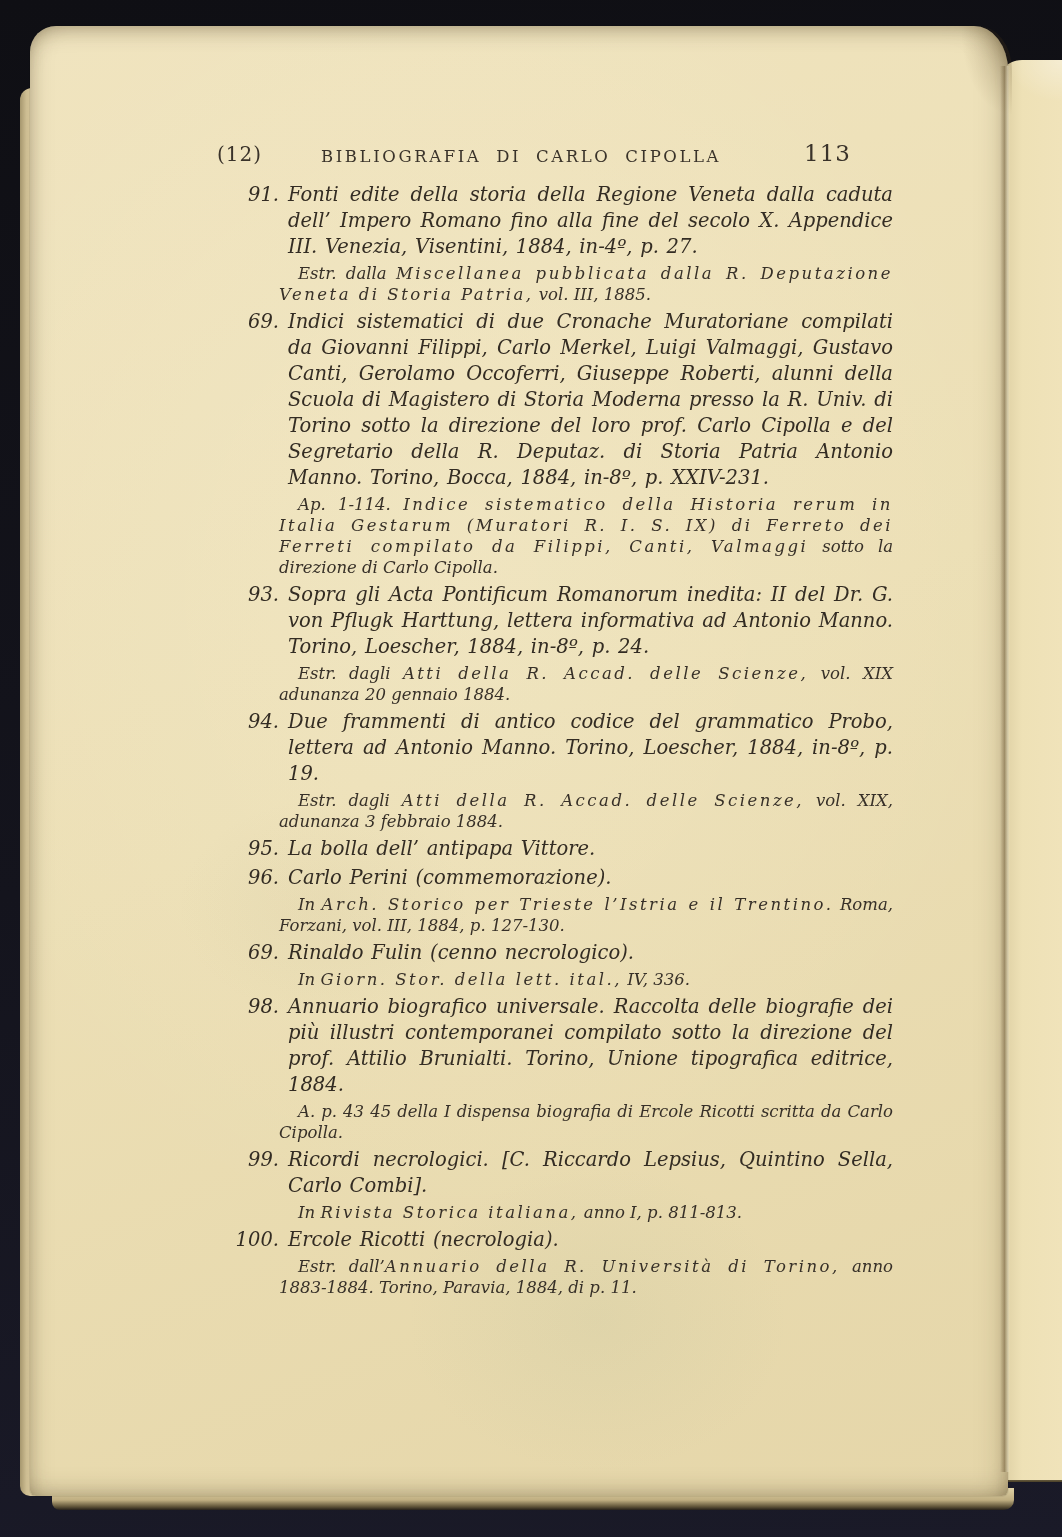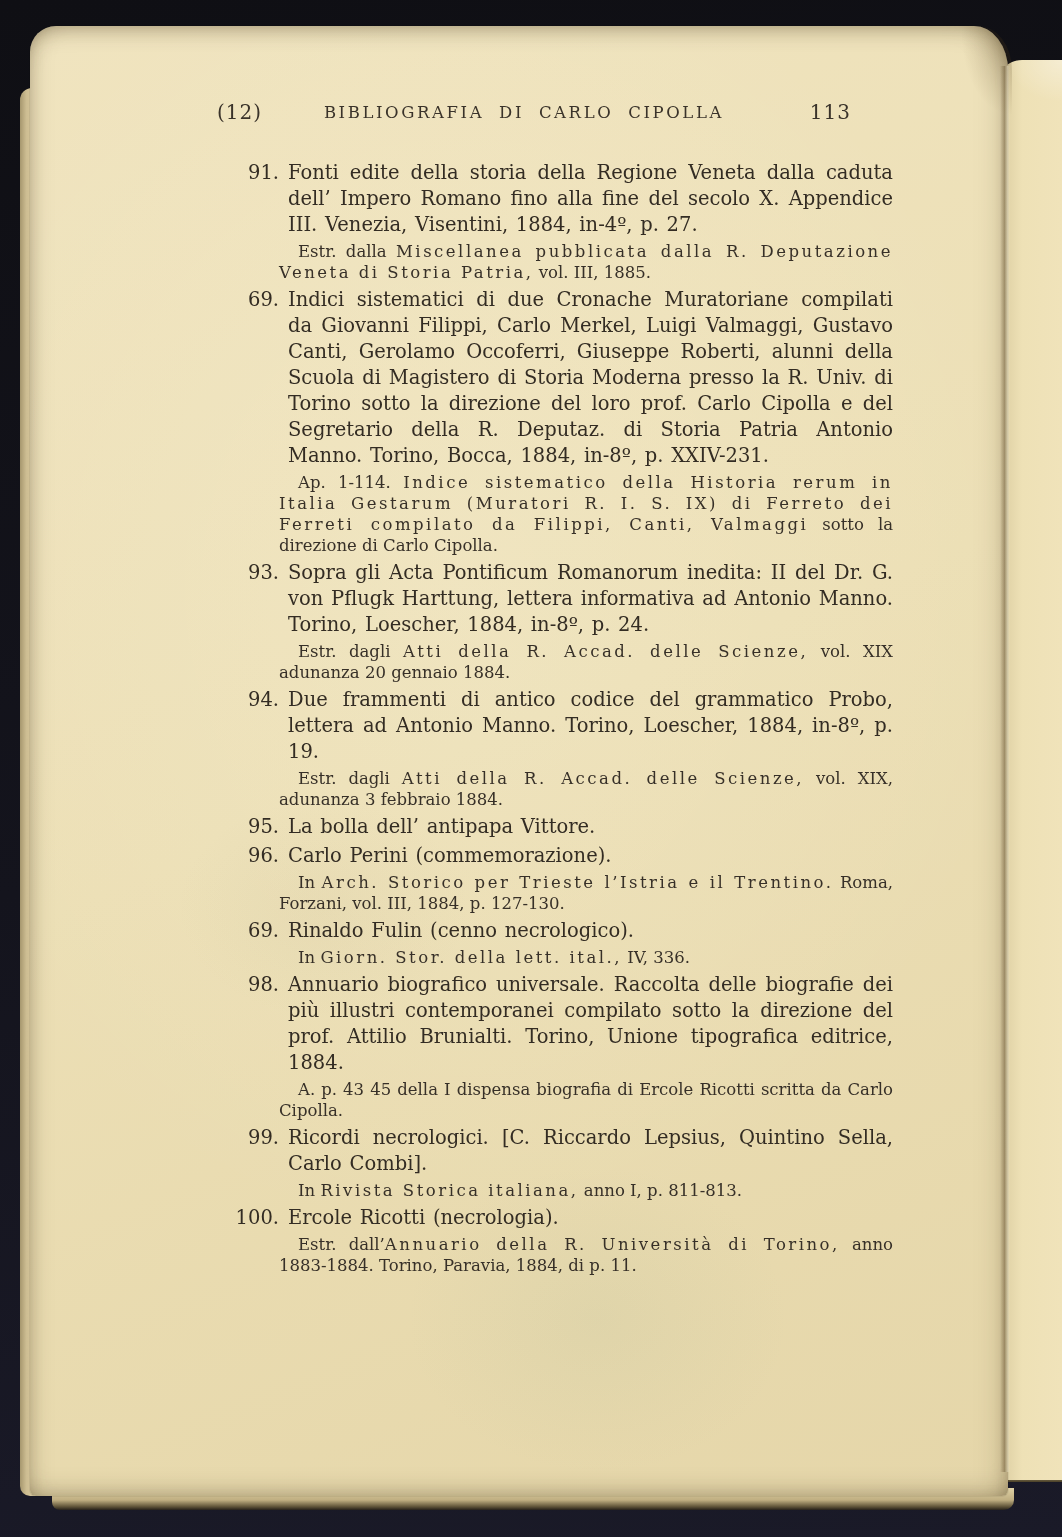--- a/index.html
+++ b/index.html
@@ -61,28 +61,28 @@
     border-radius:0 34px 0 0 / 0 44px 0 0;
   }
   .crease{
     position:absolute;left:1000px;top:66px;width:10px;height:1406px;
     background:linear-gradient(90deg,rgba(0,0,0,0) 0%,rgba(92,72,38,.38) 45%,rgba(255,250,230,.28) 75%,rgba(0,0,0,0) 100%);
   }
 
   
   .content{position:absolute;left:215px;top:0;width:648px;color:#332c23;}
   .pageheader{
-    margin-top:74px;display:flex;justify-content:space-between;align-items:center;
+    margin-top:114px;display:flex;justify-content:space-between;align-items:flex-end;
     color:#3a332a;
   }
   .pageheader .hl{font-size:20px;margin-left:-28px;letter-spacing:1px;}
   .pageheader .ht{font-size:16.5px;font-weight:normal;letter-spacing:2.6px;word-spacing:7px;transform:translateX(-12px);}
-  .pageheader .hr{font-size:20px;margin-right:42px;letter-spacing:1px;}
+  .pageheader .hr{font-size:23px;margin-right:42px;letter-spacing:1px;}
 
-  .entries{margin-top:36px;}
+  .entries{margin-top:16px;font-style:italic;}
   .entry{position:relative;padding-left:43px;margin-bottom:3px;}
   .num{
     position:absolute;left:-14px;top:0;width:48px;text-align:right;
     font-size:19.5px;line-height:26px;
   }
   .ebody{font-size:19.5px;line-height:26px;text-align:justify;word-spacing:1.5px;}
   .enote{
     font-size:16.5px;line-height:21px;text-align:justify;
     margin:3px 0 4px -9px;text-indent:19px;color:#373028;
   }

